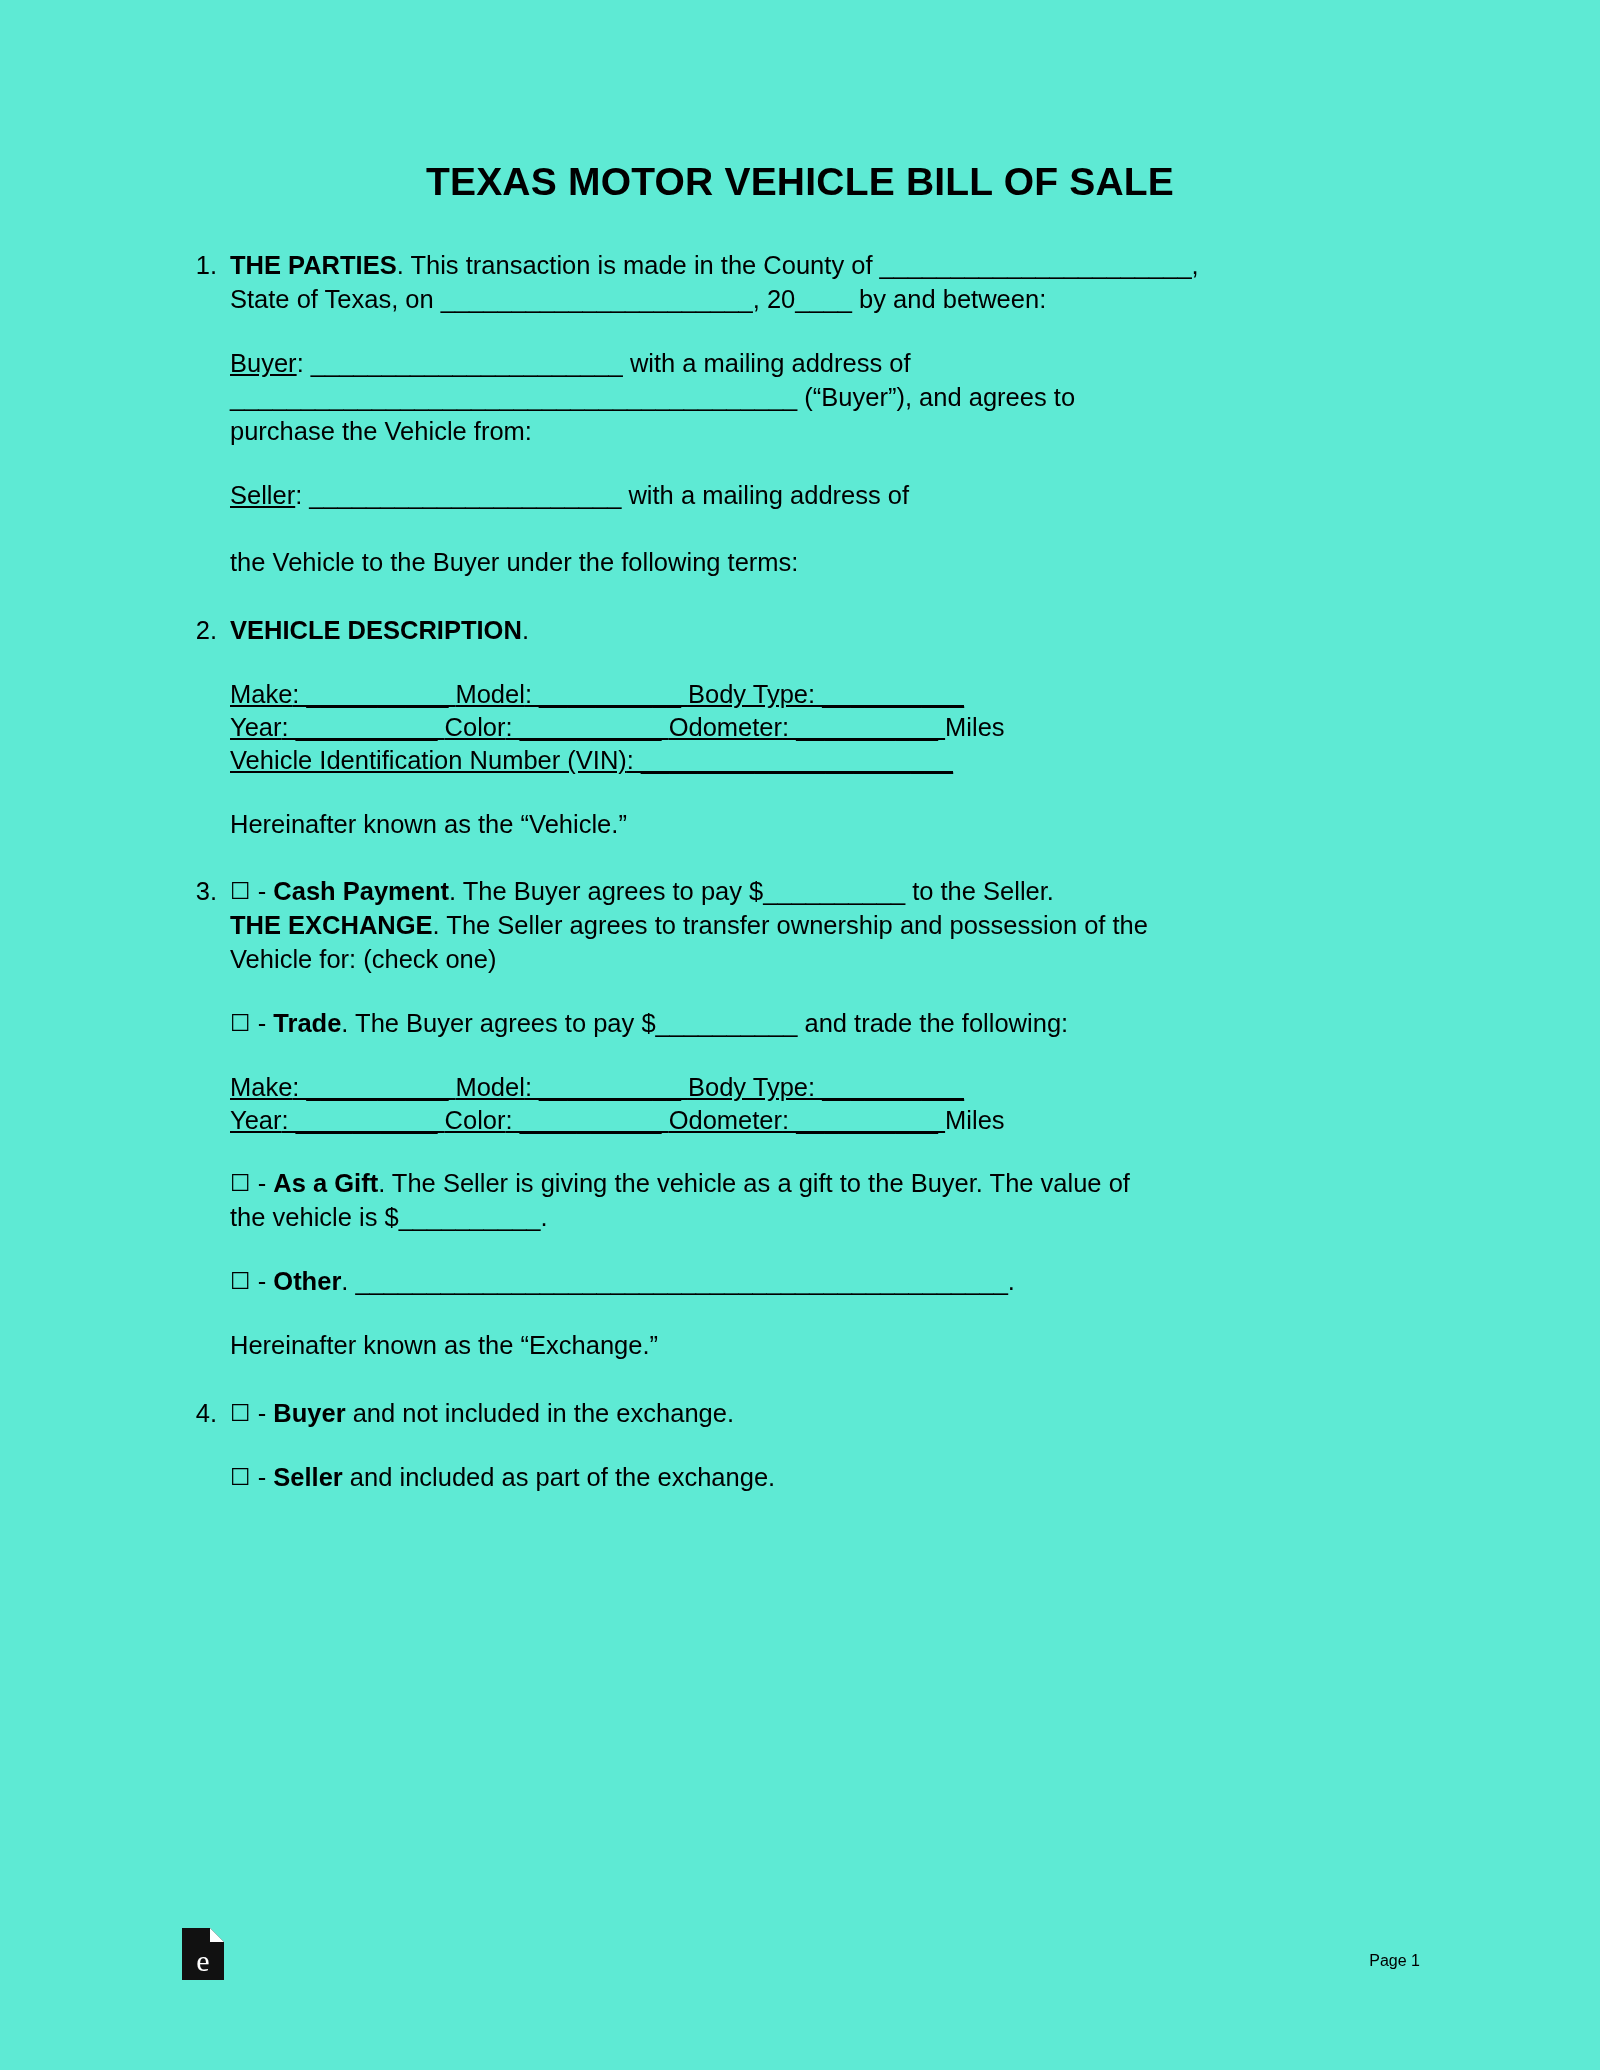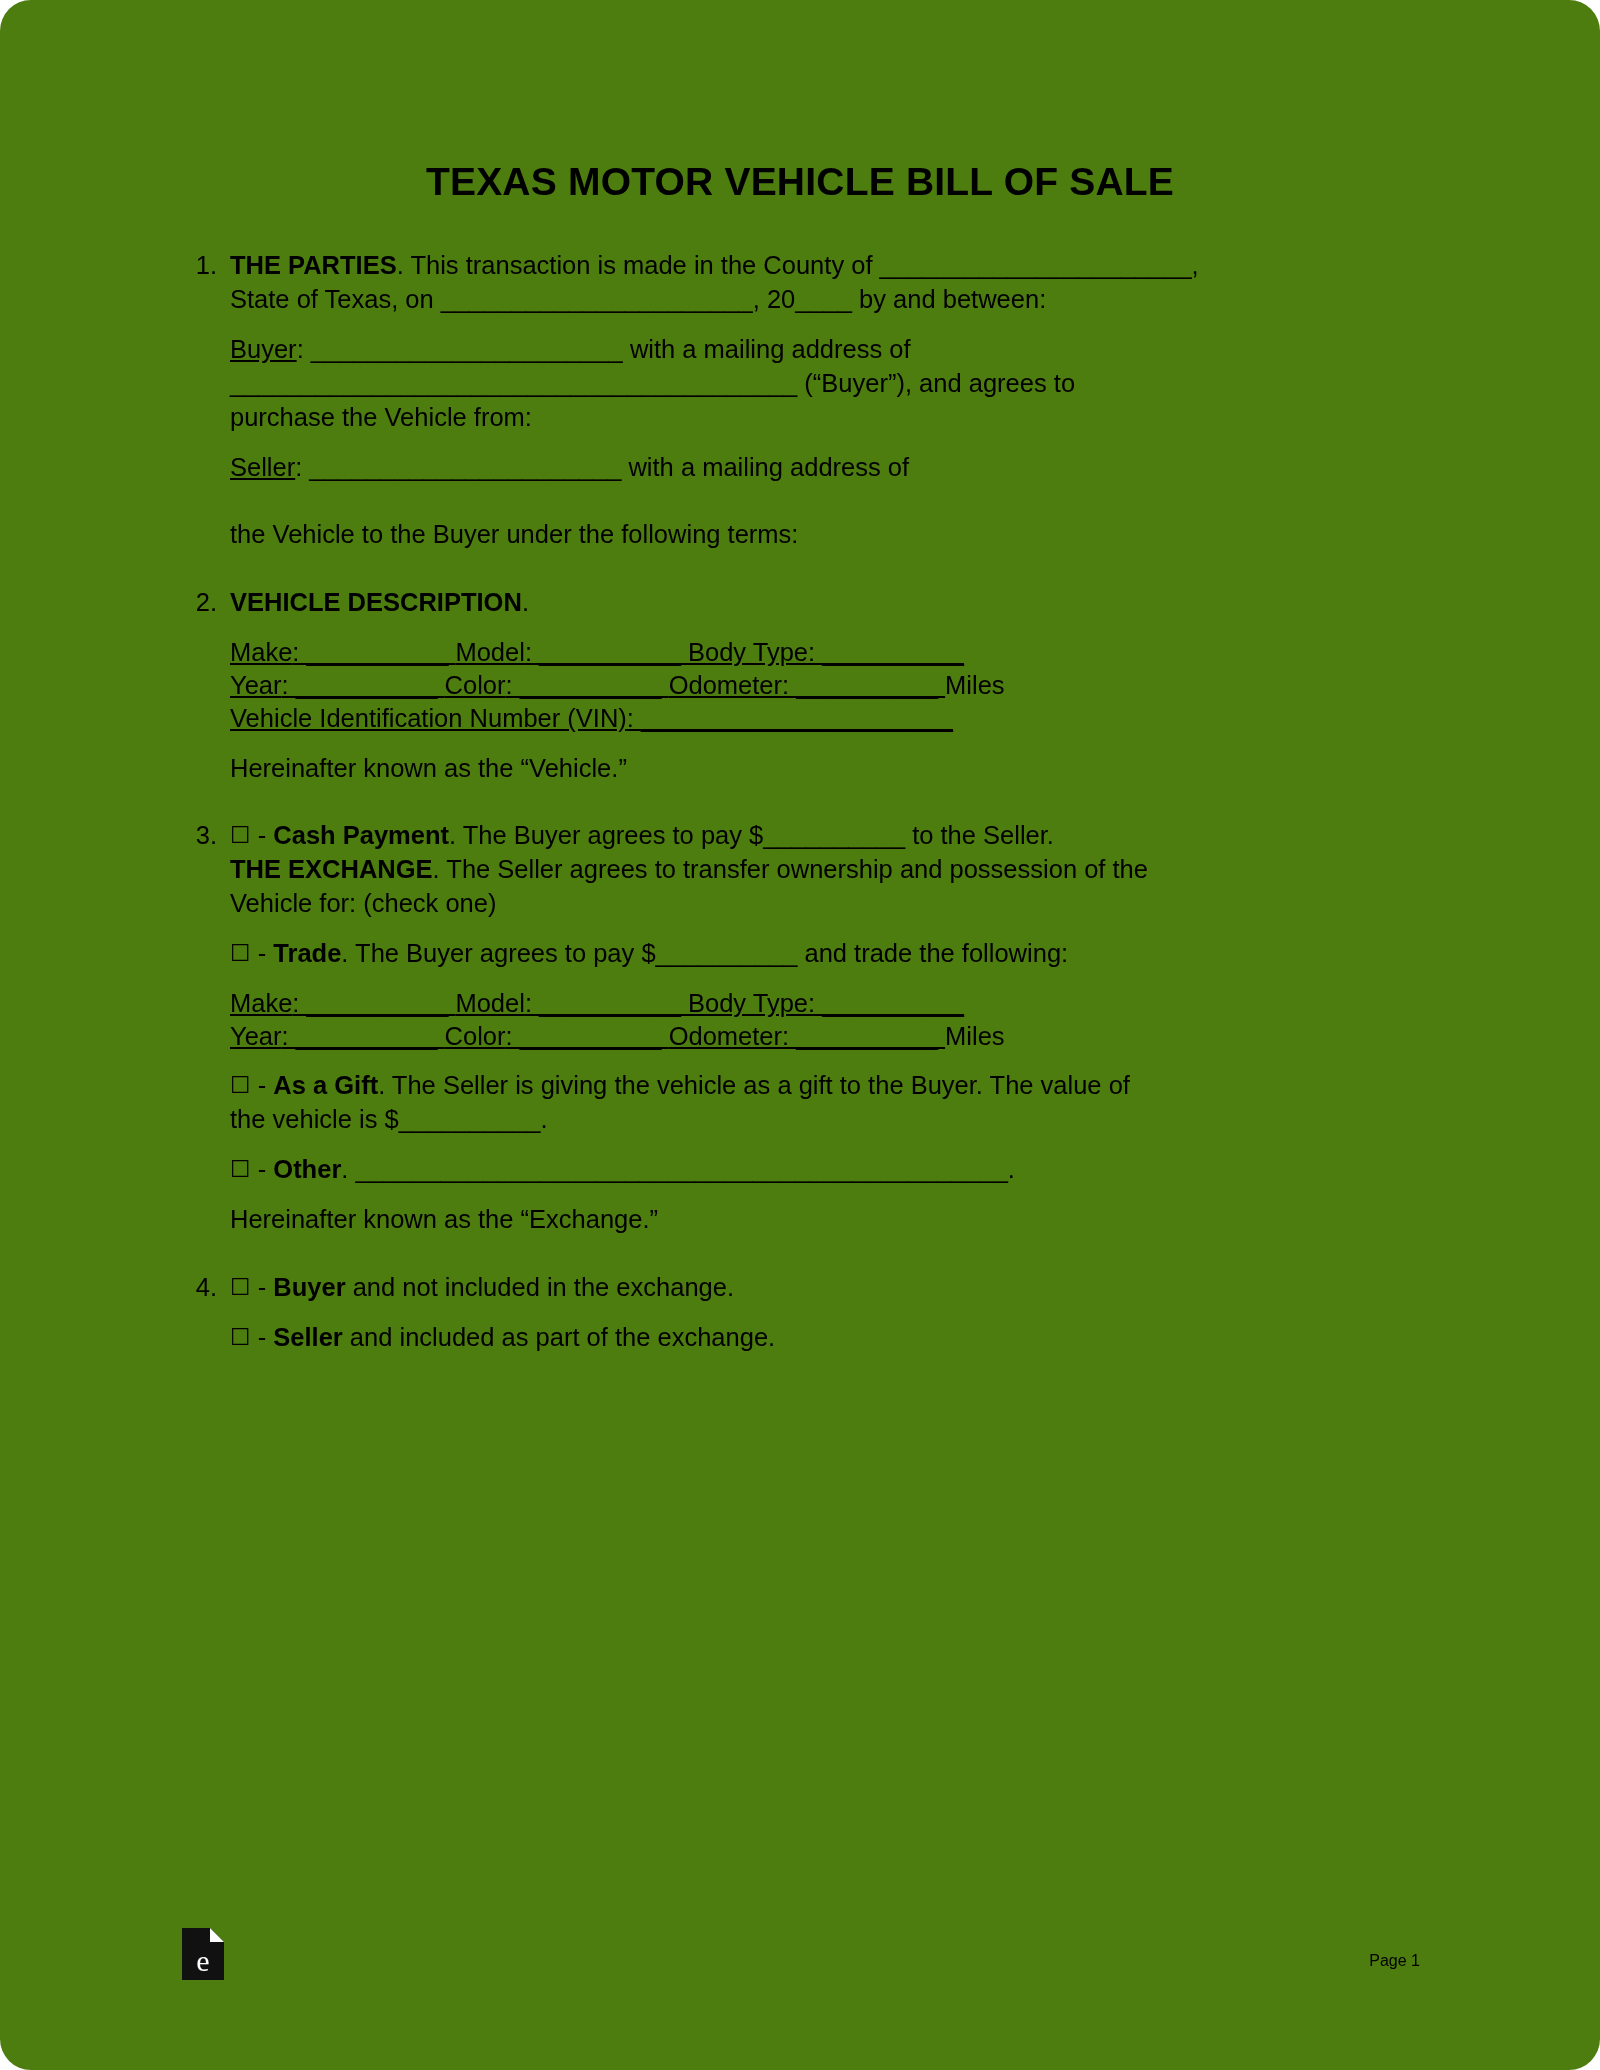--- a/index.html
+++ b/index.html
@@ -8,25 +8,24 @@
     background: #ffffff;
   }
   body {
     font-family: "Liberation Sans", sans-serif;
     color: #000000;
   }
   .page {
     position: relative;
     width: 1600px;
     height: 2070px;
-    background: #4d7c0f;
+    background: #5eead4;
     box-sizing: border-box;
     padding: 0;
     overflow: hidden;
-    border-radius: 31px;
   }
   .content {
     position: absolute;
     left: 175px;
     top: 160px;
     width: 1250px;
   }
   h1.doc-title {
     font-size: 39px;
     font-weight: bold;
@@ -72,21 +71,21 @@
   .chk {
     font-family: "DejaVu Sans", sans-serif;
     font-size: 23px;
     line-height: 1;
     position: relative;
     top: -1px;
   }
   .para {
     margin: 0;
   }
-  .gap-md { margin-top: 16px; }
+  .gap-md { margin-top: 30px; }
 
   .logo {
     position: absolute;
     left: 180px;
     bottom: 88px;
     width: 46px;
     height: 56px;
   }
   .logo svg { display: block; }
   .page-num {

